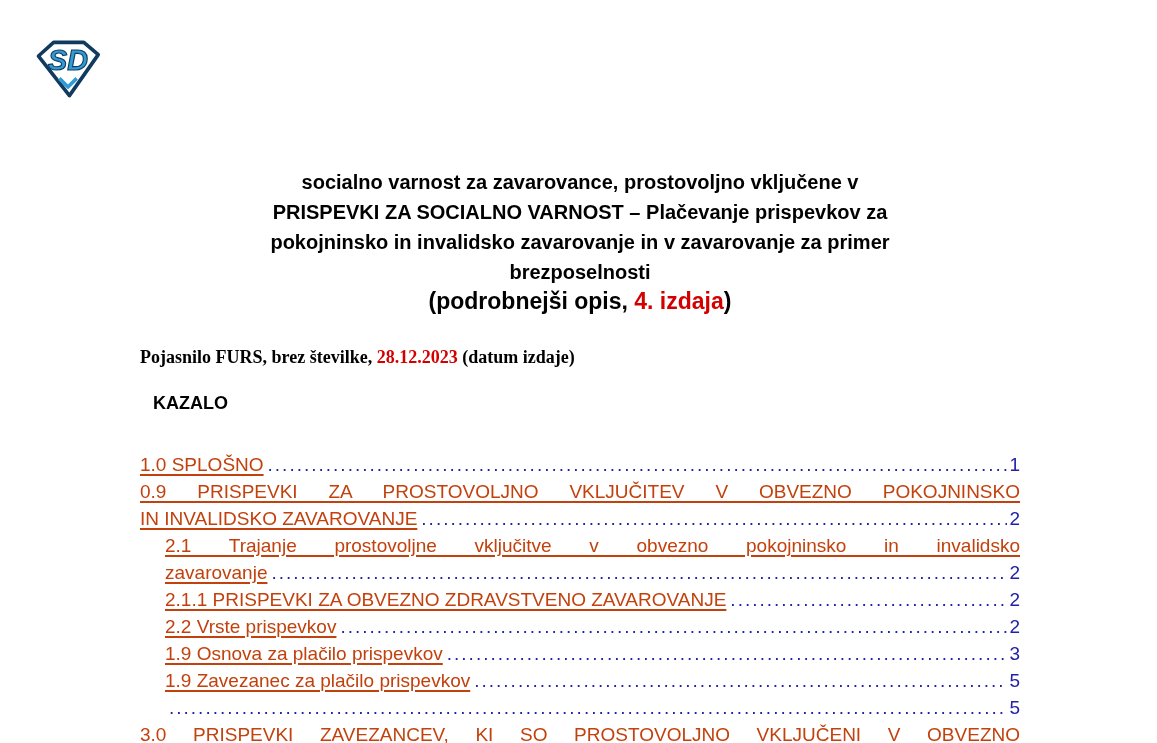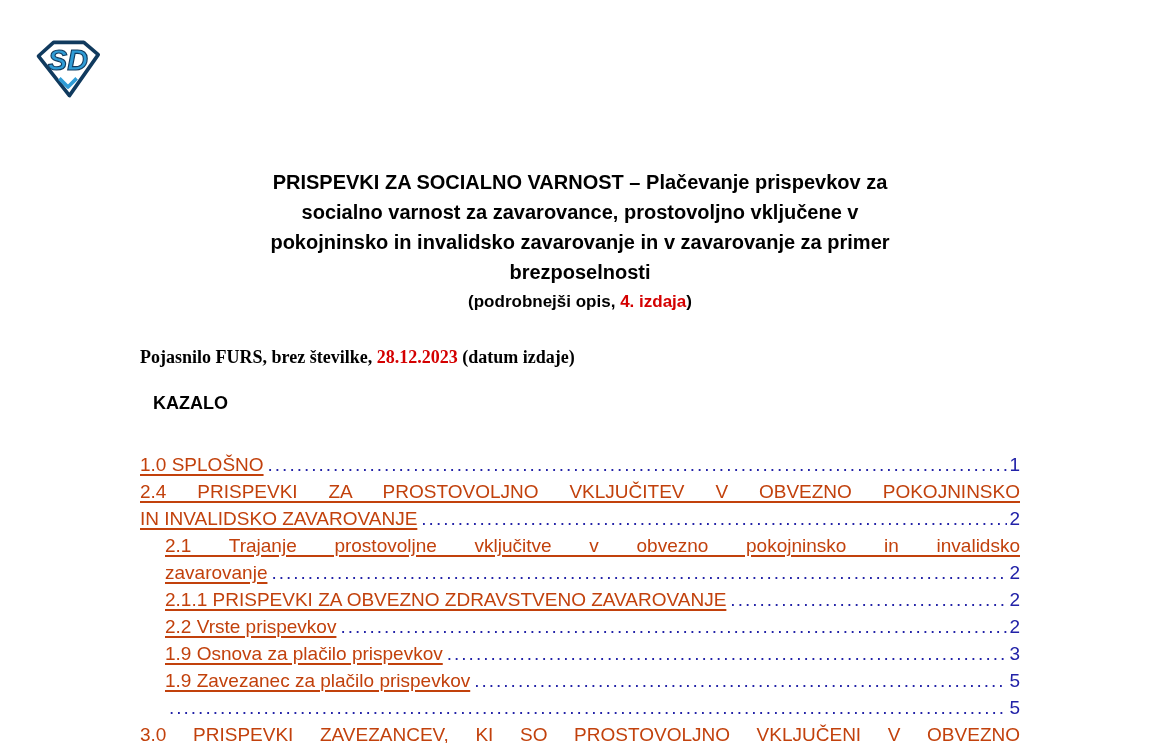--- a/index.html
+++ b/index.html
@@ -33,21 +33,21 @@
     top: 167px;
     width: 880px;
     text-align: center;
     font-weight: bold;
     font-size: 20px;
     line-height: 30px;
     color: #000000;
   }
   .title-line { white-space: nowrap; }
   .subtitle {
-    font-size: 17px;
+    font-size: 23px;
     line-height: 29px;
     font-weight: bold;
   }
   .red { color: #d40000; }
 
   
   .meta-line {
     position: absolute;
     left: 140px;
     top: 346px;
@@ -112,39 +112,39 @@
 
 <div class="page">
 
   <svg class="logo" viewBox="0 0 100 88" aria-hidden="true">
     <path d="M9 26 L30 7 L72 7 L92 24 L52 81 Z" fill="#ffffff" stroke="#103a5e" stroke-width="5" stroke-linejoin="round"></path>
     <text x="50" y="46" font-size="40" font-weight="bold" font-style="italic" text-anchor="middle" fill="#2f9cd6" stroke="#103a5e" stroke-width="1.6">SD</text>
     <path d="M38 57 L50 69 L62 57" fill="none" stroke="#2f9cd6" stroke-width="5" stroke-linejoin="round"></path>
   </svg>
 
   <div class="title-block">
+    <div class="title-line">socialno varnost za zavarovance, prostovoljno vključene v</div>
     <div class="title-line">PRISPEVKI ZA SOCIALNO VARNOST – Plačevanje prispevkov za</div>
-    <div class="title-line">socialno varnost za zavarovance, prostovoljno vključene v</div>
     <div class="title-line">pokojninsko in invalidsko zavarovanje in v zavarovanje za primer</div>
     <div class="title-line">brezposelnosti</div>
     <div class="subtitle"><span>(podrobnejši opis, </span><span class="red">4. izdaja</span><span>)</span></div>
   </div>
 
   <div class="meta-line"><span>Pojasnilo FURS, brez številke, </span><span class="red">28.12.2023</span><span> (datum izdaje)</span></div>
 
   <div class="toc-heading">KAZALO</div>
 
   <div class="toc-list">
       <div class="toc-row">
       <a class="toc-link">1.0 SPLOŠNO</a>
       <span class="toc-dots"></span>
       <span class="toc-page">1</span>
     </div>
       <div class="toc-row justify">
-      <a class="toc-link">2.4 PRISPEVKI ZA PROSTOVOLJNO VKLJUČITEV V OBVEZNO POKOJNINSKO</a>
+      <a class="toc-link">0.9 PRISPEVKI ZA PROSTOVOLJNO VKLJUČITEV V OBVEZNO POKOJNINSKO</a>
       
       
     </div>
       <div class="toc-row">
       <a class="toc-link">IN INVALIDSKO ZAVAROVANJE</a>
       <span class="toc-dots"></span>
       <span class="toc-page">2</span>
     </div>
       <div class="toc-row indent justify">
       <a class="toc-link">2.1 Trajanje prostovoljne vključitve v obvezno pokojninsko in invalidsko</a>

